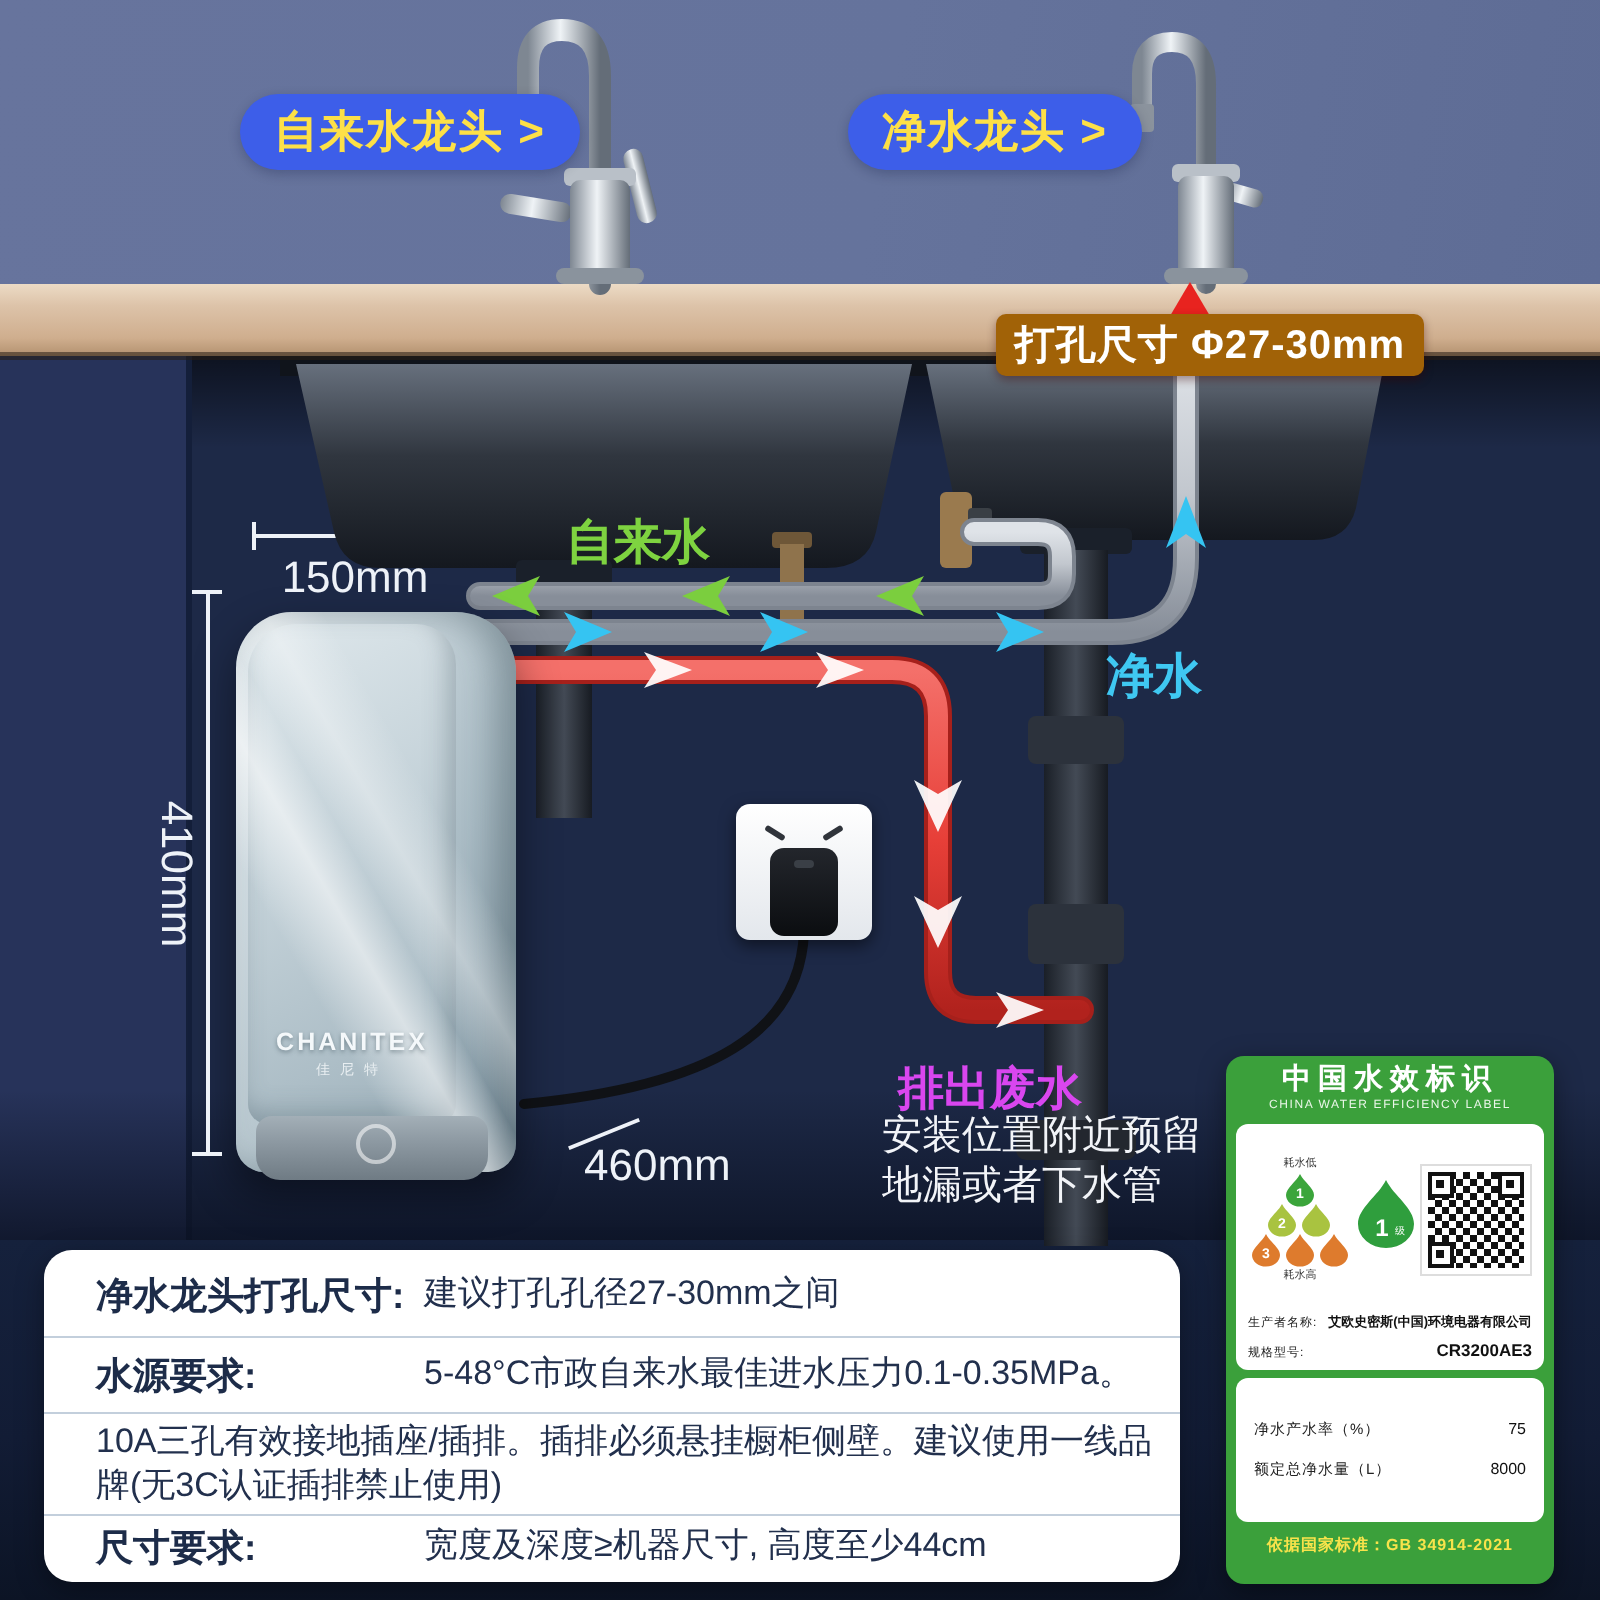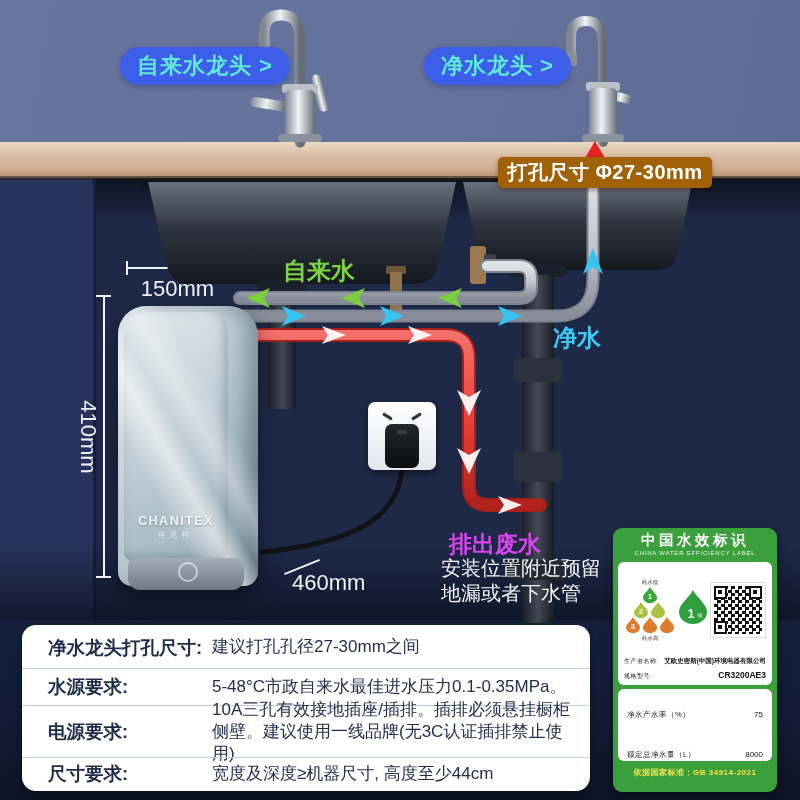--- a/index.html
+++ b/index.html
@@ -19,21 +19,21 @@
     background:linear-gradient(180deg,rgba(0,0,0,.55),rgba(0,0,0,0));}
   .cab-left{left:0;top:178px;width:96px;height:622px;background:#27335a;
     border-right:3px solid #141f3a;}
   .cab-bottom{left:0;top:545px;width:800px;height:80px;
     background:linear-gradient(180deg,rgba(10,16,32,0),rgba(10,16,32,.8));}
   .floor{left:0;top:620px;width:800px;height:180px;
     background:linear-gradient(180deg,#15213c 0%,#121c35 55%,#0c1425 100%);}
 
   
   .pill{top:47px;height:38px;display:inline-flex;align-items:center;
-    padding:0 17px;border-radius:19px;background:#3d5ee9;color:#5eead4;
+    padding:0 17px;border-radius:19px;background:#3d5ee9;color:#fde047;
     font-size:22px;font-weight:bold;letter-spacing:1px;z-index:7;
     box-shadow:0 2px 6px rgba(10,20,60,.25);}
 
   
   .red-arrow{left:585px;top:141px;width:0;height:0;z-index:8;
     border-left:10px solid transparent;border-right:10px solid transparent;
     border-bottom:17px solid #e8231f;}
   .red-badge{left:498px;top:157px;width:214px;height:31px;background:#a16207;
     border-radius:5px;color:#fff;font-size:20px;font-weight:bold;z-index:8;
     display:flex;align-items:center;justify-content:center;letter-spacing:.5px;
@@ -123,21 +123,21 @@
   .finder{position:absolute;width:13px;height:13px;border:2.5px solid #111;background:#fff;}
   .finder:after{content:"";position:absolute;left:2px;top:2px;width:4px;height:4px;background:#111;}
   .f-tl{left:3px;top:3px;} .f-tr{right:3px;top:3px;} .f-bl{left:3px;bottom:3px;}
   .inforow{display:flex;justify-content:space-between;align-items:baseline;margin-top:4px;}
   .ilab{font-size:6px;color:#222;letter-spacing:.5px;white-space:nowrap;}
   .ival{font-size:6.5px;color:#111;font-weight:bold;white-space:nowrap;}
   .ival.model{font-size:8.5px;}
   .panel2{margin-top:4px;height:72px;display:flex;flex-direction:column;justify-content:center;
     gap:10px;padding:0 9px;}
   .specrow{display:flex;justify-content:space-between;align-items:baseline;}
-  .eplab{font-size:7.5px;color:#222;letter-spacing:.5px;margin-top:20px;}
+  .eplab{font-size:7.5px;color:#222;letter-spacing:.5px;}
   .epval{font-size:8px;color:#111;font-weight:normal;}
   .eff-foot{height:22px;display:flex;align-items:center;justify-content:center;
     color:#f8e34b;font-size:8px;font-weight:bold;letter-spacing:.5px;}
 </style>
 </head>
 <body>
 
 <div id="stage">
 
   <div class="abs wall-top"></div>
@@ -314,21 +314,20 @@
   <div class="abs spec">
     <div class="srow">
       <div class="slabel">净水龙头打孔尺寸:</div>
       <div class="svalue">建议打孔孔径27-30mm之间</div>
     </div>
     <div class="srow">
       <div class="slabel">水源要求:</div>
       <div class="svalue">5-48°C市政自来水最佳进水压力0.1-0.35MPa。</div>
     </div>
     <div class="srow">
-      <div class="slabel">电源要求:</div>
       <div class="svalue">10A三孔有效接地插座/插排。插排必须悬挂橱柜侧壁。建议使用一线品牌(无3C认证插排禁止使用)</div>
     </div>
     <div class="srow">
       <div class="slabel">尺寸要求:</div>
       <div class="svalue">宽度及深度≥机器尺寸, 高度至少44cm</div>
     </div>
   </div>
 
   <div class="abs eff">
     <div class="eff-title">中国水效标识</div>

